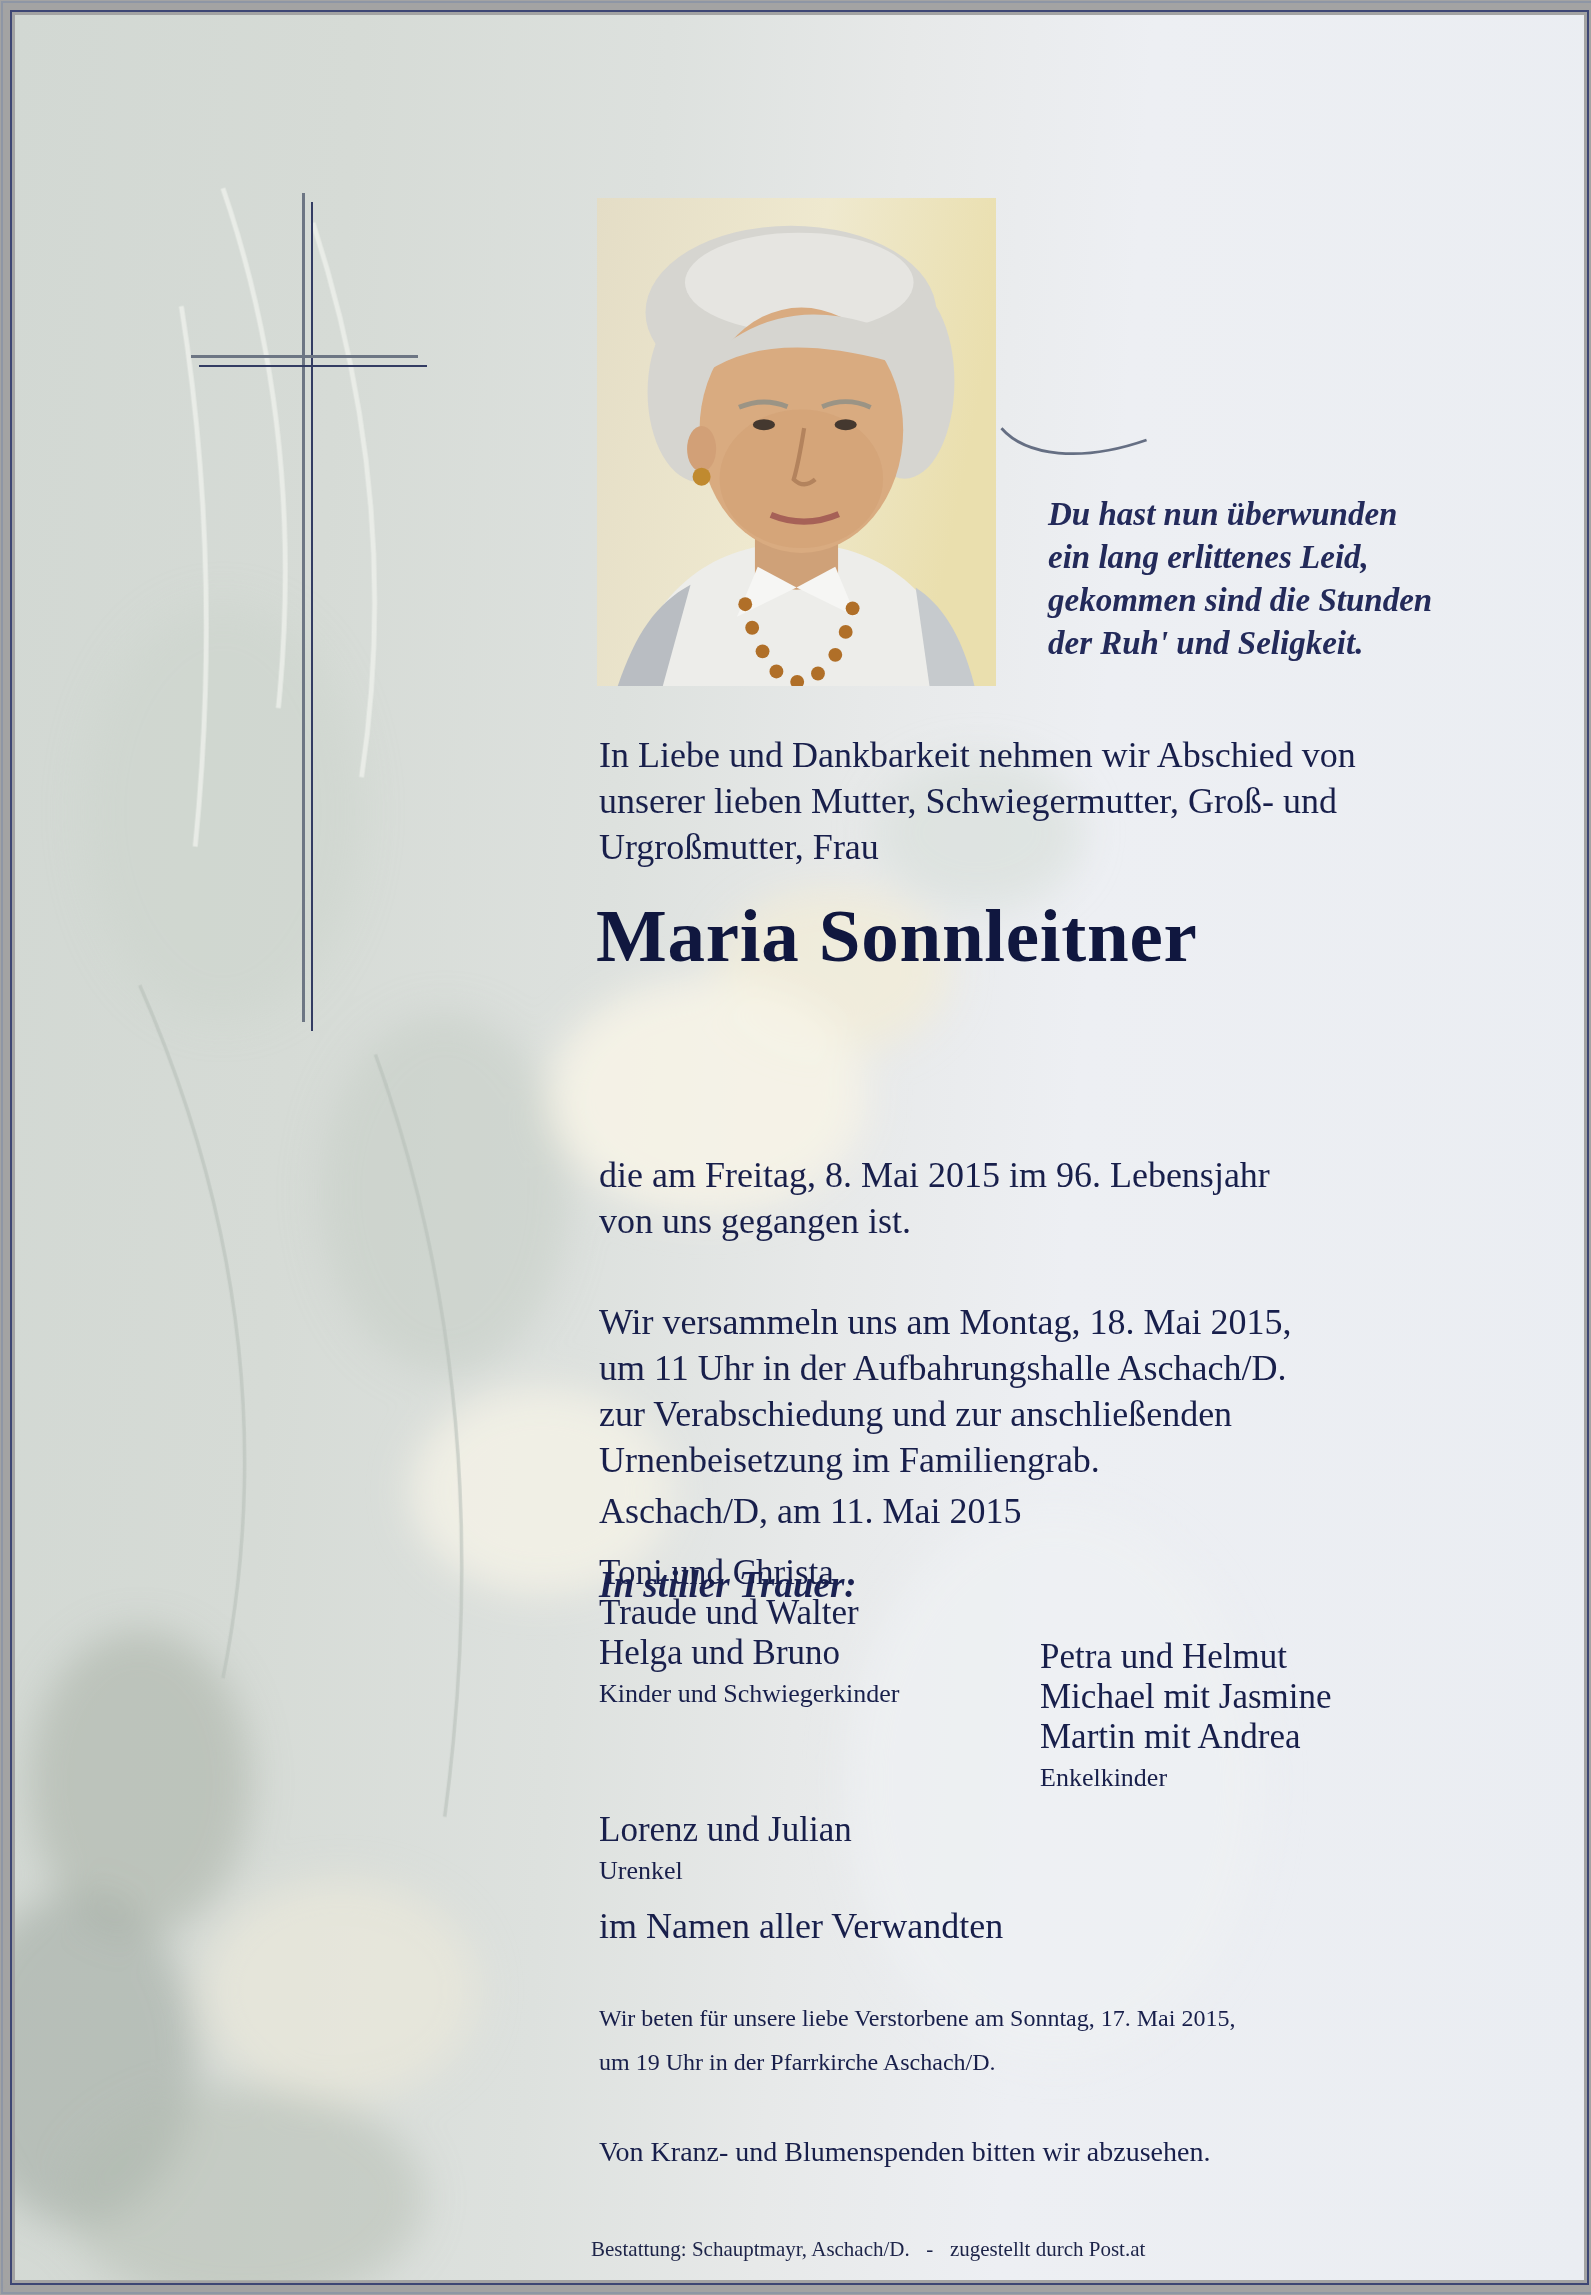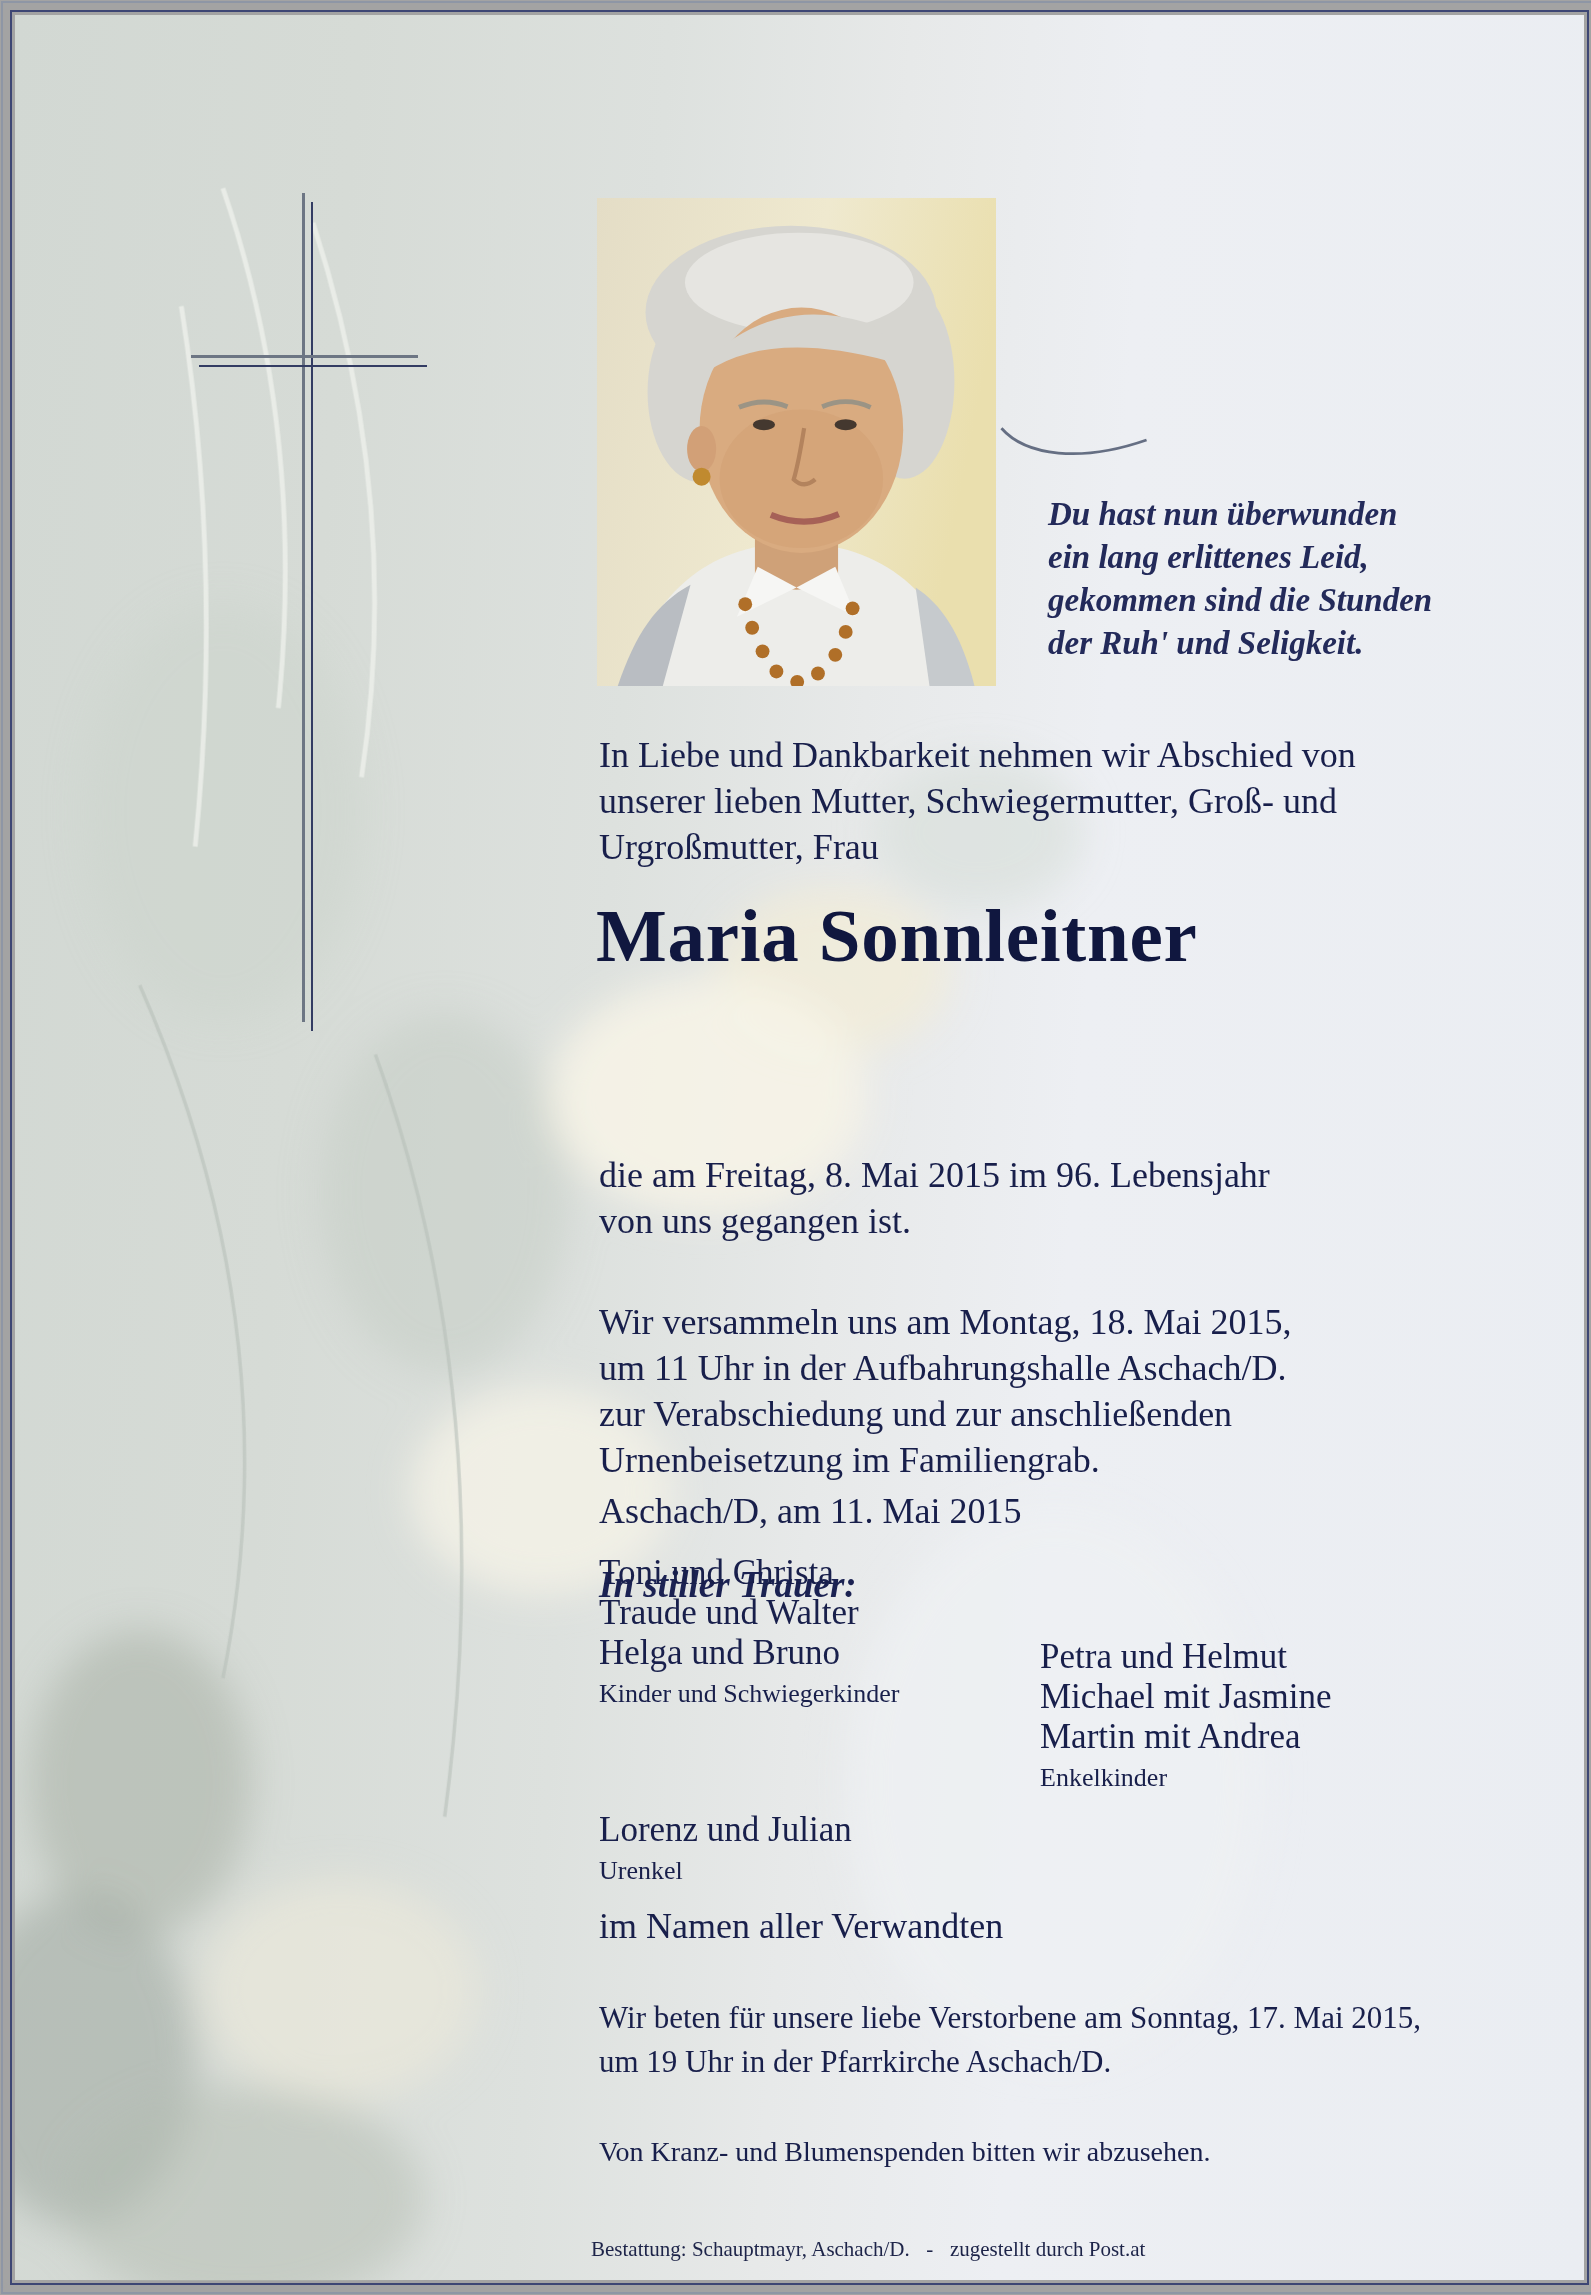--- a/index.html
+++ b/index.html
@@ -40,21 +40,21 @@
   .passing{left:599px;top:1152px;width:873px;font-size:36px;line-height:46px;}
   .gathering{left:599px;top:1299px;width:887px;font-size:36px;line-height:46px;}
   .dateline{left:599px;top:1490px;font-size:36px;line-height:42px;}
   .trauer-heading{left:599px;top:1564px;font-size:37px;line-height:42px;font-weight:700;font-style:italic;color:#1b2252;}
   .names{font-size:35px;line-height:40px;}
   .caption{font-size:26px;line-height:30.5px;margin-top:5.5px;}
   .col-left{position:absolute;left:599px;top:1553px;width:402px;}
   .col-right{position:absolute;left:1016px;top:1637px;width:430px;margin-left:24px;}
   .col-urenkel{position:absolute;left:599px;top:1810px;width:402px;}
   .closing{left:599px;top:1905px;font-size:36px;line-height:42px;}
-  .prayer{left:599px;top:1996px;width:929px;font-size:31px;line-height:44px;}
+  .prayer{left:599px;top:1996px;width:929px;font-size:24px;line-height:44px;}
   .flowers{left:599px;top:2132px;width:901px;font-size:28px;line-height:39px;}
   .footer{
     position:absolute;left:591px;top:2237px;
     font-size:21px;line-height:25px;color:#1d2449;
     display:flex;gap:16.6px;align-items:baseline;
   }
 </style>
 </head>
 <body>
 

